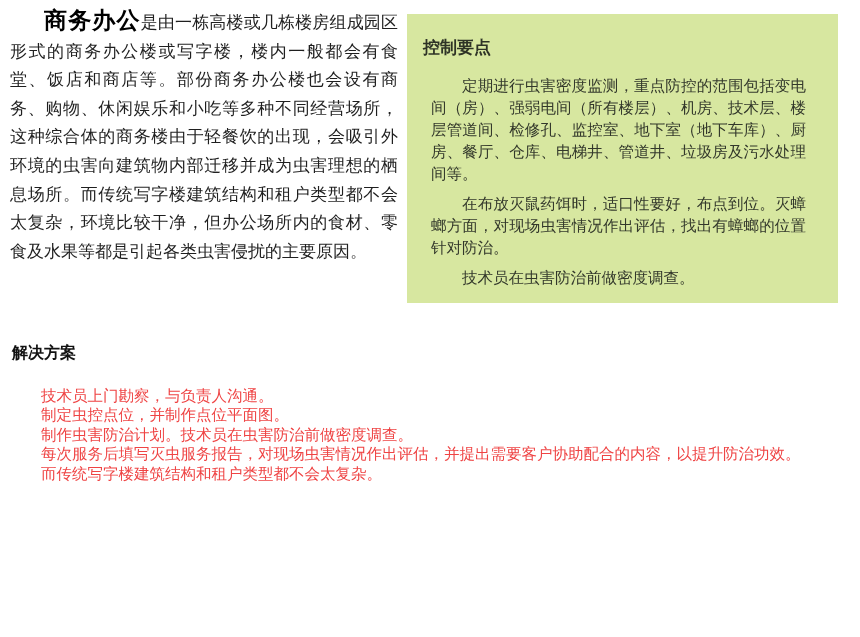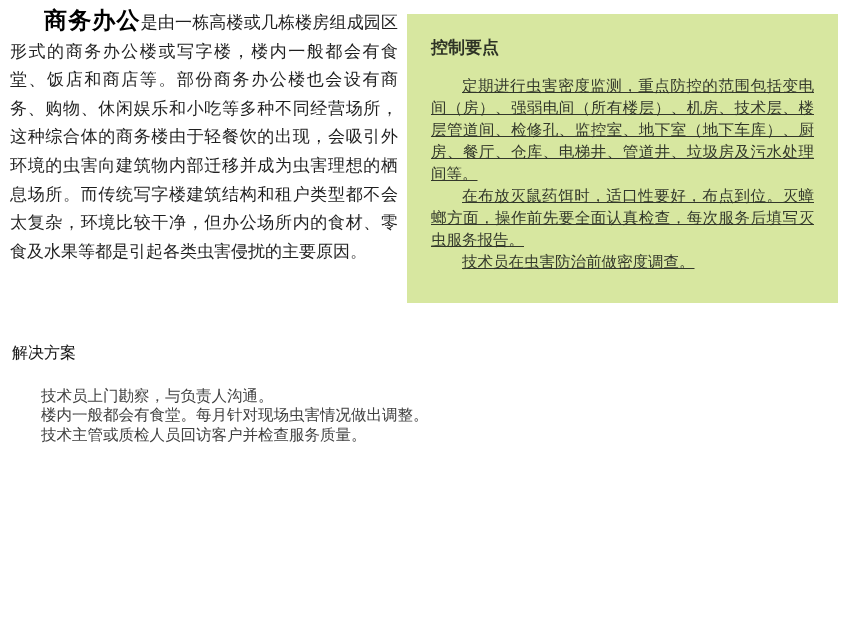--- a/index.html
+++ b/index.html
@@ -35,78 +35,79 @@
     letter-spacing: 1px;
   }
   
   .control-box {
     position: absolute;
     left: 407px;
     top: 14px;
     width: 431px;
     height: 289px;
     box-sizing: border-box;
-    padding: 22px 24px 0 24px;
+    padding: 22px 24px 0 16px;
     background: #d7e7a0;
     color: #33382b;
   }
   .control-title {
     margin: 0 0 16px 0;
     font-size: 17px;
     font-weight: bold;
     color: #2e3326;
   }
   .control-box p {
-    margin: 0;
+    margin: 8px;
     font-size: 15.5px;
     line-height: 22px;
     text-align: justify;
     text-indent: 2em;
-    text-decoration: underline;
   }
   
   .solution-title {
     position: absolute;
     left: 12px;
     top: 343px;
     margin: 0;
     font-size: 16px;
-    font-weight: normal;
+    font-weight: bold;
     color: #111111;
   }
   .solution {
     position: absolute;
     left: 10px;
     top: 386px;
     width: 840px;
-    color: #404040;
+    color: #ef4444;
   }
   .solution p {
     margin: 0;
     font-size: 15.5px;
     line-height: 19.4px;
     text-align: justify;
     text-indent: 2em;
   }
 </style>
 </head>
 <body>
 
 <div class="page">
 
   <p class="intro"><span class="intro-title">商务办公</span><span>是由一栋高楼或几栋楼房组成园区形式的商务办公楼或写字楼，楼内一般都会有食堂、饭店和商店等。部份商务办公楼也会设有商务、购物、休闲娱乐和小吃等多种不同经营场所，这种综合体的商务楼由于轻餐饮的出现，会吸引外环境的虫害向建筑物内部迁移并成为虫害理想的栖息场所。而传统写字楼建筑结构和租户类型都不会太复杂，环境比较干净，但办公场所内的食材、零食及水果等都是引起各类虫害侵扰的主要原因。</span></p>
 
   <div class="control-box">
     <h2 class="control-title">控制要点</h2>
     <p>定期进行虫害密度监测，重点防控的范围包括变电间（房）、强弱电间（所有楼层）、机房、技术层、楼层管道间、检修孔、监控室、地下室（地下车库）、厨房、餐厅、仓库、电梯井、管道井、垃圾房及污水处理间等。</p>
-    <p>在布放灭鼠药饵时，适口性要好，布点到位。灭蟑螂方面，操作前先要全面认真检查，每次服务后填写灭虫服务报告。</p>
+    <p>在布放灭鼠药饵时，适口性要好，布点到位。灭蟑螂方面，对现场虫害情况作出评估，找出有蟑螂的位置针对防治。</p>
     <p>技术员在虫害防治前做密度调查。</p>
   </div>
 
   <h2 class="solution-title">解决方案</h2>
 
   <div class="solution">
     <p>技术员上门勘察，与负责人沟通。</p>
-    <p>楼内一般都会有食堂。每月针对现场虫害情况做出调整。</p>
-    <p>技术主管或质检人员回访客户并检查服务质量。</p>
+    <p>制定虫控点位，并制作点位平面图。</p>
+    <p>制作虫害防治计划。技术员在虫害防治前做密度调查。</p>
+    <p>每次服务后填写灭虫服务报告，对现场虫害情况作出评估，并提出需要客户协助配合的内容，以提升防治功效。</p>
+    <p>而传统写字楼建筑结构和租户类型都不会太复杂。</p>
   </div>
 
 </div>
 
 </body></html>

